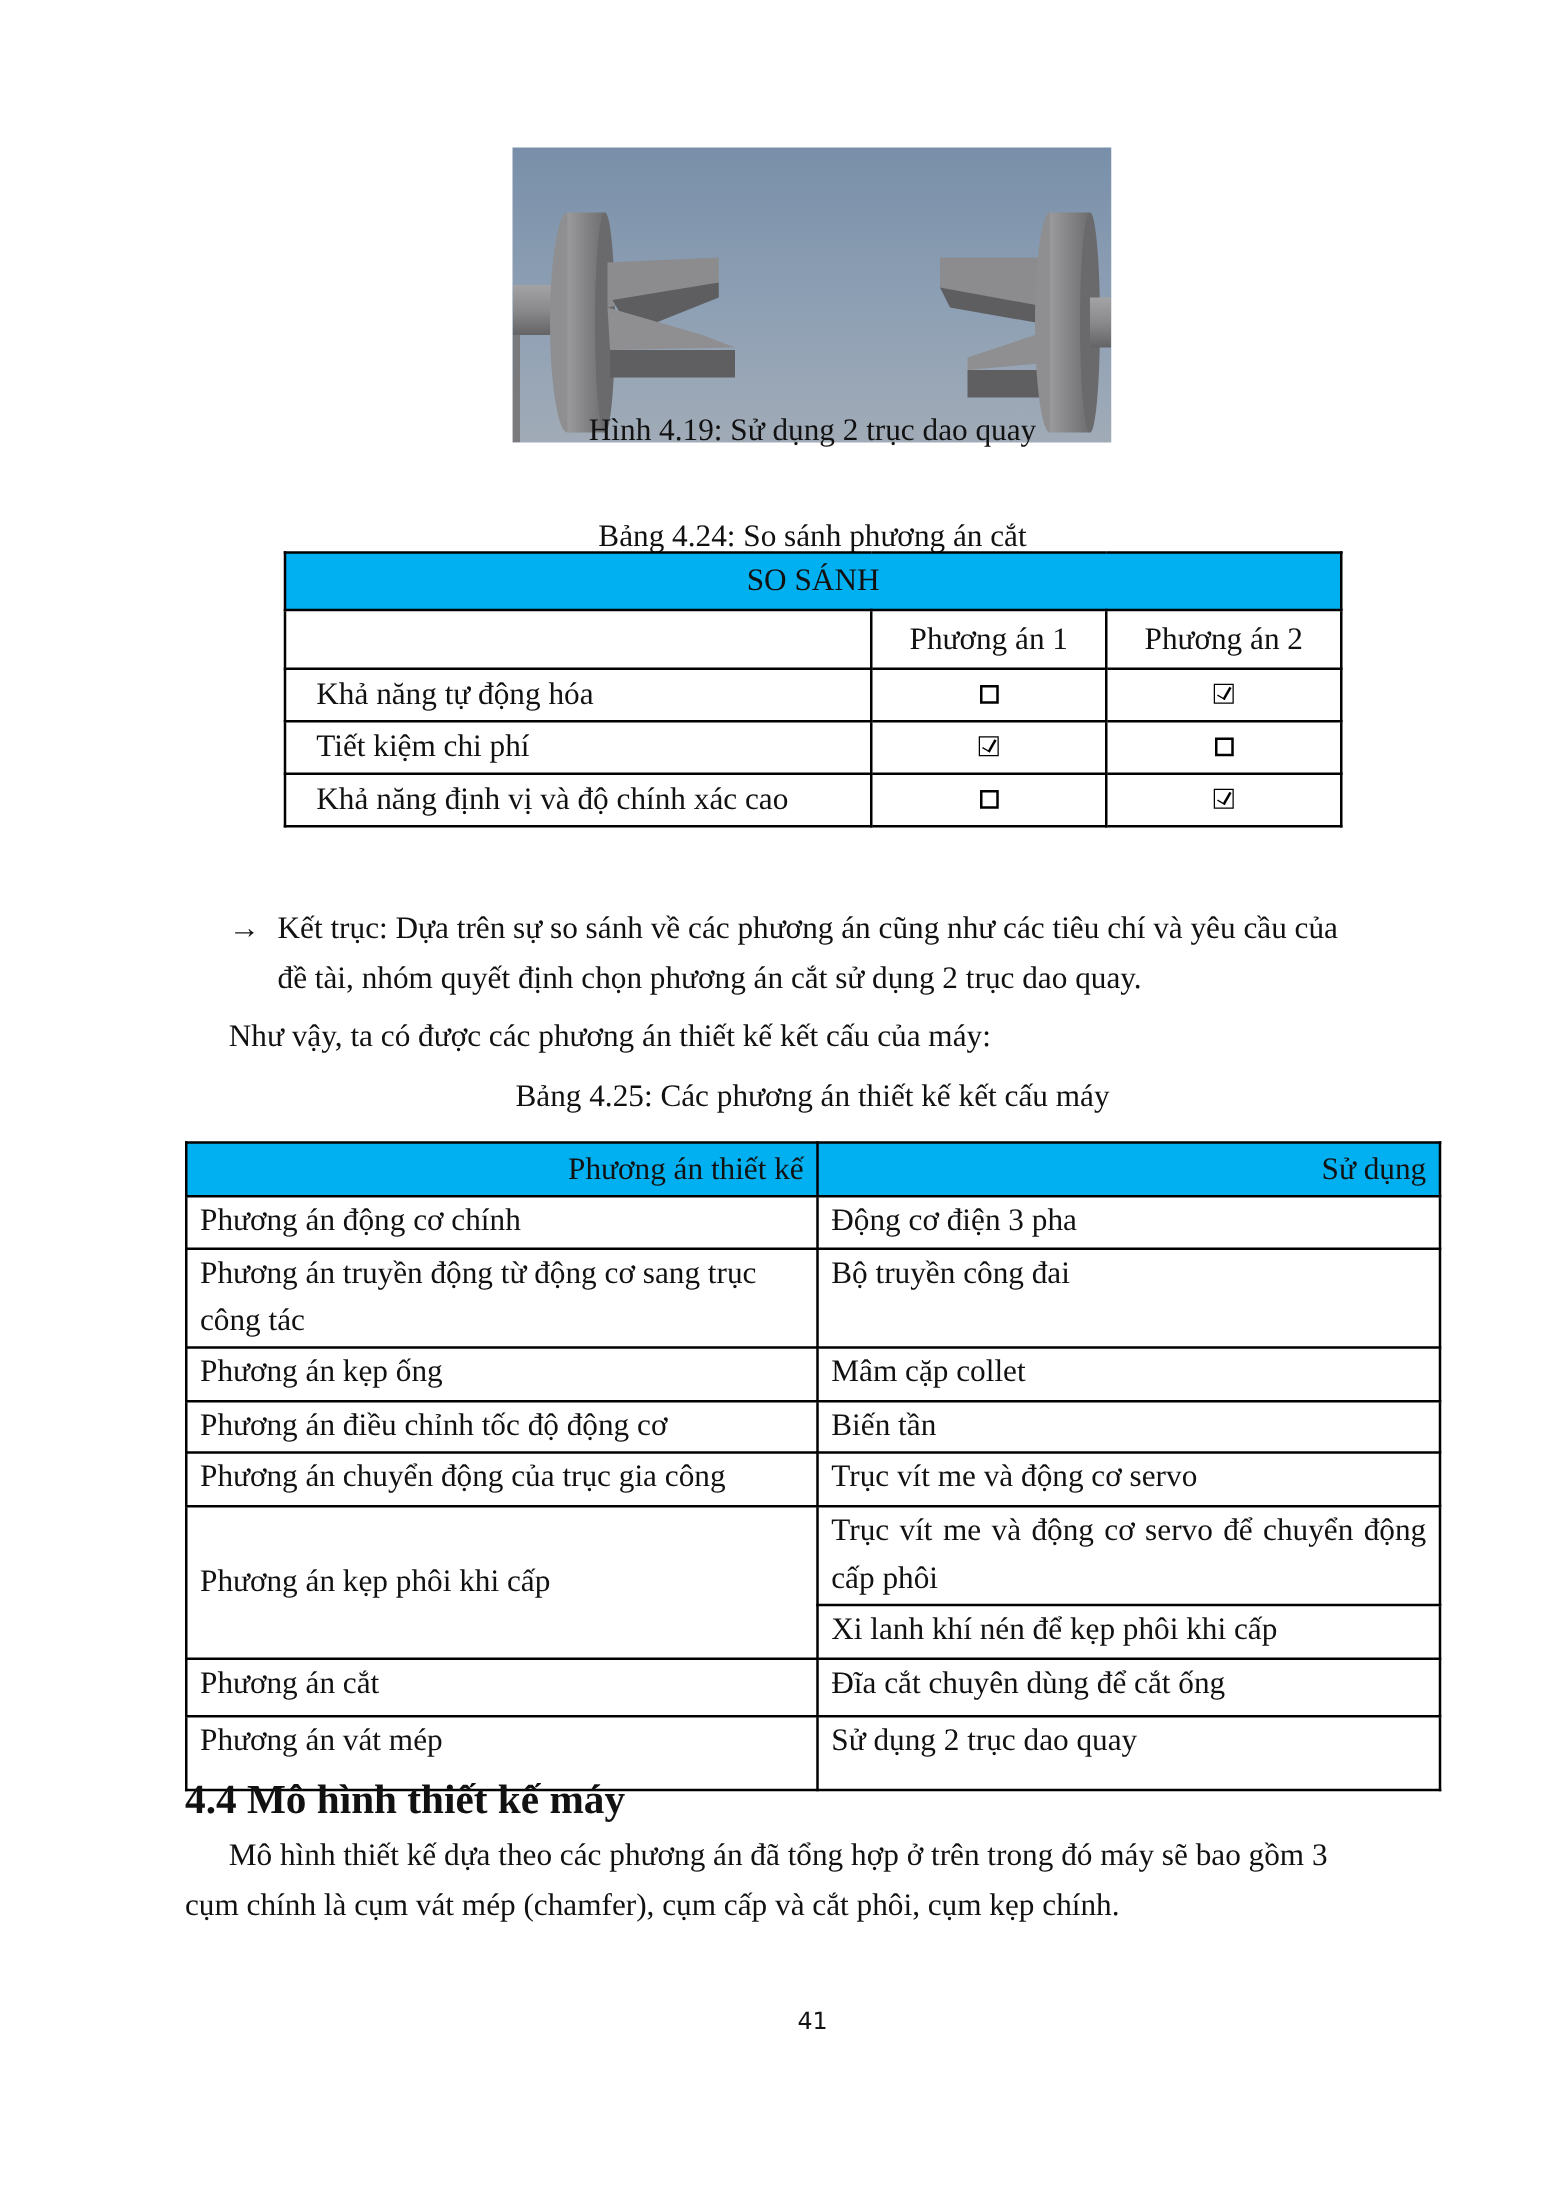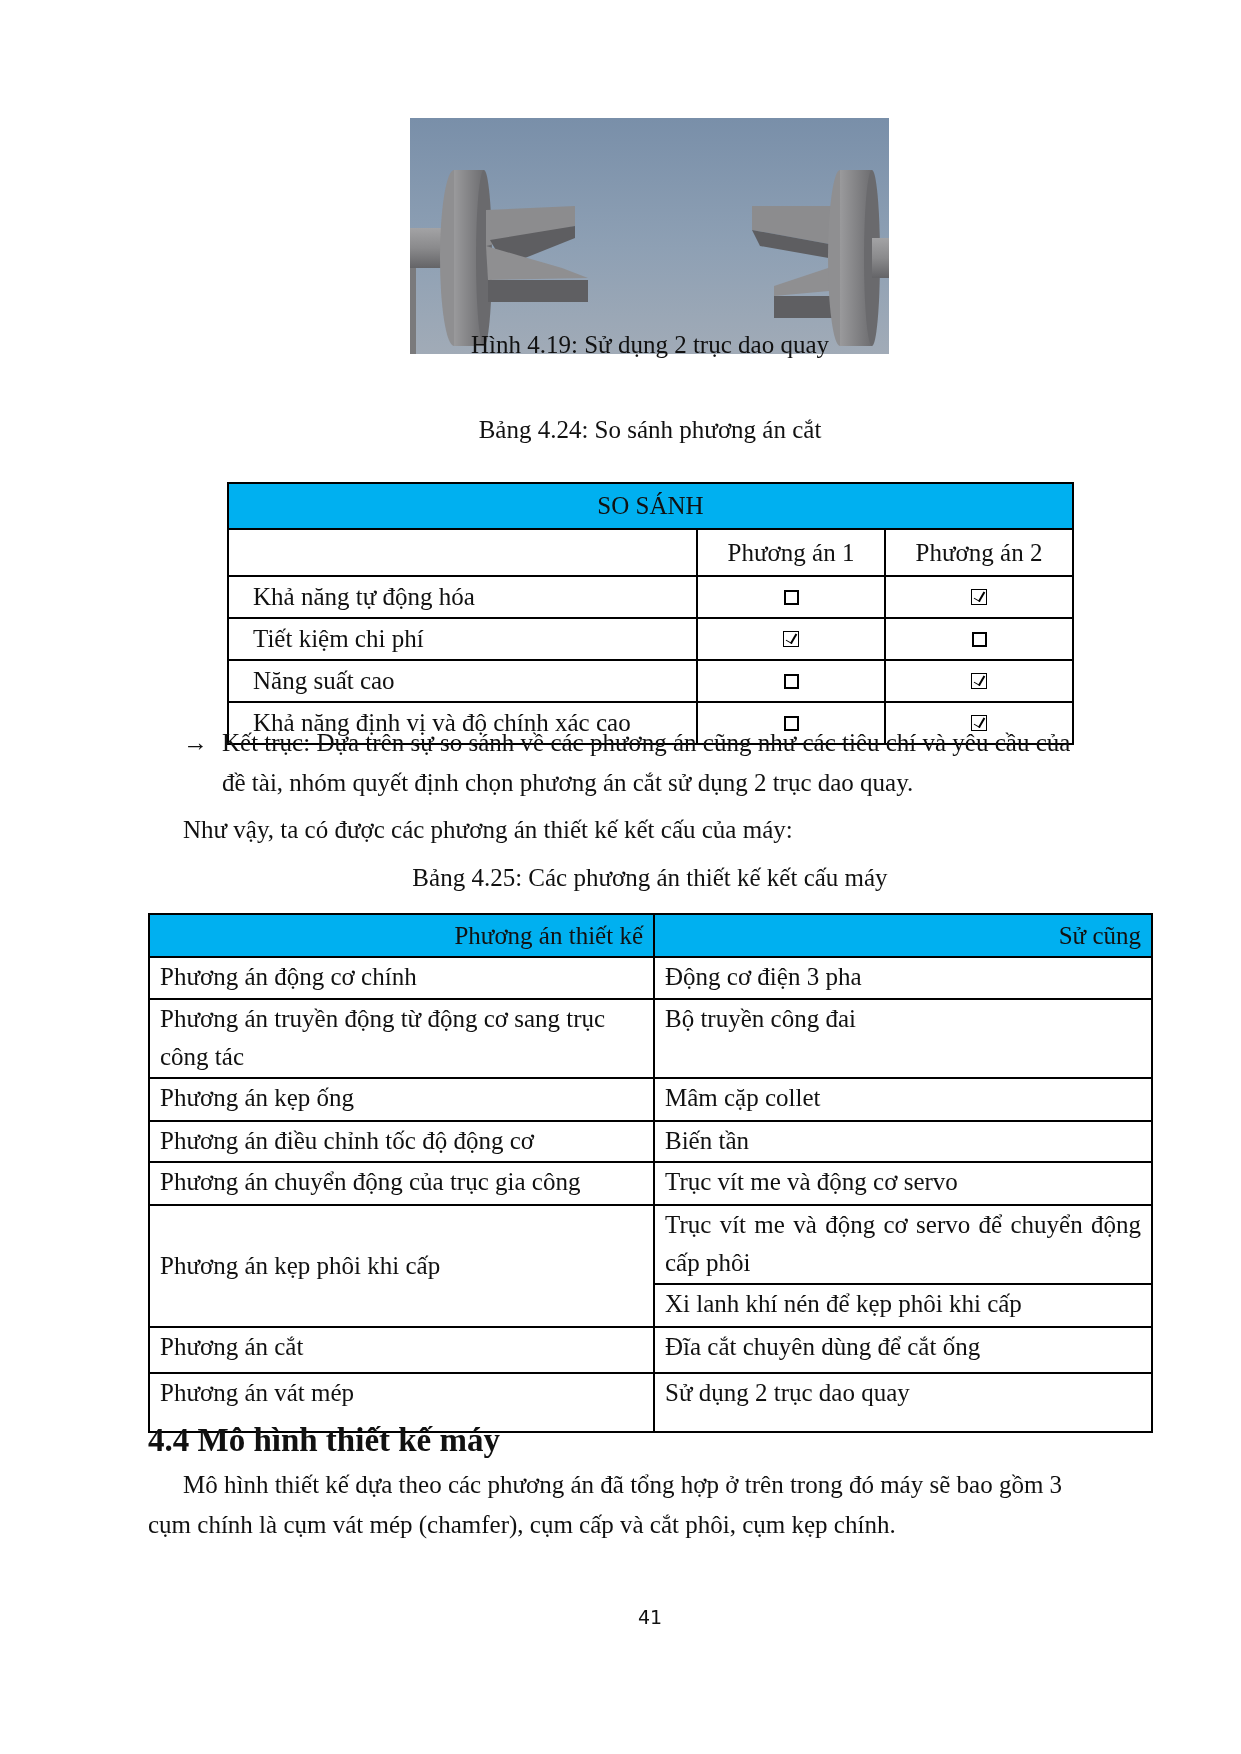--- a/index.html
+++ b/index.html
@@ -18,21 +18,21 @@
   }
   .figure svg { display: block; }
 
   .caption {
     left: 0; width: 1300px; text-align: center;
     font-size: 25px; line-height: 30px;
   }
 
   
   table { border-collapse: collapse; table-layout: fixed; }
-  .t1 { left: 227px; top: 482px; width: 845px; border-radius: 21px; }
+  .t1 { left: 227px; top: 441px; width: 845px; border-radius: 21px; }
   .t1 td, .t1 th { border: 2px solid #000; font-size: 25px; font-weight: normal; padding: 0; }
   .t1 .hdr { background: #00b0f0; height: 44px; text-align: center; }
   .t1 .sub td { height: 45px; text-align: center; }
   .t1 .row td { height: 40px; }
   .t1 td.crit { text-align: left; padding-left: 24px; }
   .t1 td.mark { text-align: center; }
   .box {
     display: inline-block; width: 15px; height: 15px; vertical-align: middle;
     box-sizing: border-box; position: relative; top: -2px;
   }
@@ -120,25 +120,20 @@
     <td class="crit">Khả năng tự động hóa</td>
     <td class="mark"><span class="box empty"></span></td>
     <td class="mark"><span class="box checked"></span></td>
   </tr>
   <tr class="row">
     <td class="crit">Tiết kiệm chi phí</td>
     <td class="mark"><span class="box checked"></span></td>
     <td class="mark"><span class="box empty"></span></td>
   </tr>
   <tr class="row">
-    <td class="crit">Năng suất cao</td>
-    <td class="mark"><span class="box empty"></span></td>
-    <td class="mark"><span class="box checked"></span></td>
-  </tr>
-  <tr class="row">
     <td class="crit">Khả năng định vị và độ chính xác cao</td>
     <td class="mark"><span class="box empty"></span></td>
     <td class="mark"><span class="box checked"></span></td>
   </tr>
 </tbody>
   </table>
 
 <div class="abs para" style="left:183px; top:728px;">→</div>
 <div class="abs para" style="left:222px; top:728px; width:930px; text-align:justify;">Kết trục: Dựa trên sự so sánh về các phương án cũng như các tiêu chí và yêu cầu của</div>
 <div class="abs para" style="left:222px; top:768px;">đề tài, nhóm quyết định chọn phương án cắt sử dụng 2 trục dao quay.</div>
@@ -147,21 +142,21 @@
 <div class="abs caption" style="top:863px;">Bảng 4.25: Các phương án thiết kế kết cấu máy</div>
 
 <table class="abs t2">
   <colgroup>
       <col style="width:505px">
       <col style="width:498px">
     </colgroup>
   <tbody>
       <tr class="hdr">
     <td>Phương án thiết kế</td>
-    <td>Sử cũng</td>
+    <td>Sử dụng</td>
   </tr>
   <tr style="height:42px;">
     <td>Phương án động cơ chính</td>
     <td>Động cơ điện 3 pha</td>
   </tr>
   <tr style="height:79px;">
     <td>Phương án truyền động từ động cơ sang trục công tác</td>
     <td>Bộ truyền công đai</td>
   </tr>
   <tr style="height:43px;">

